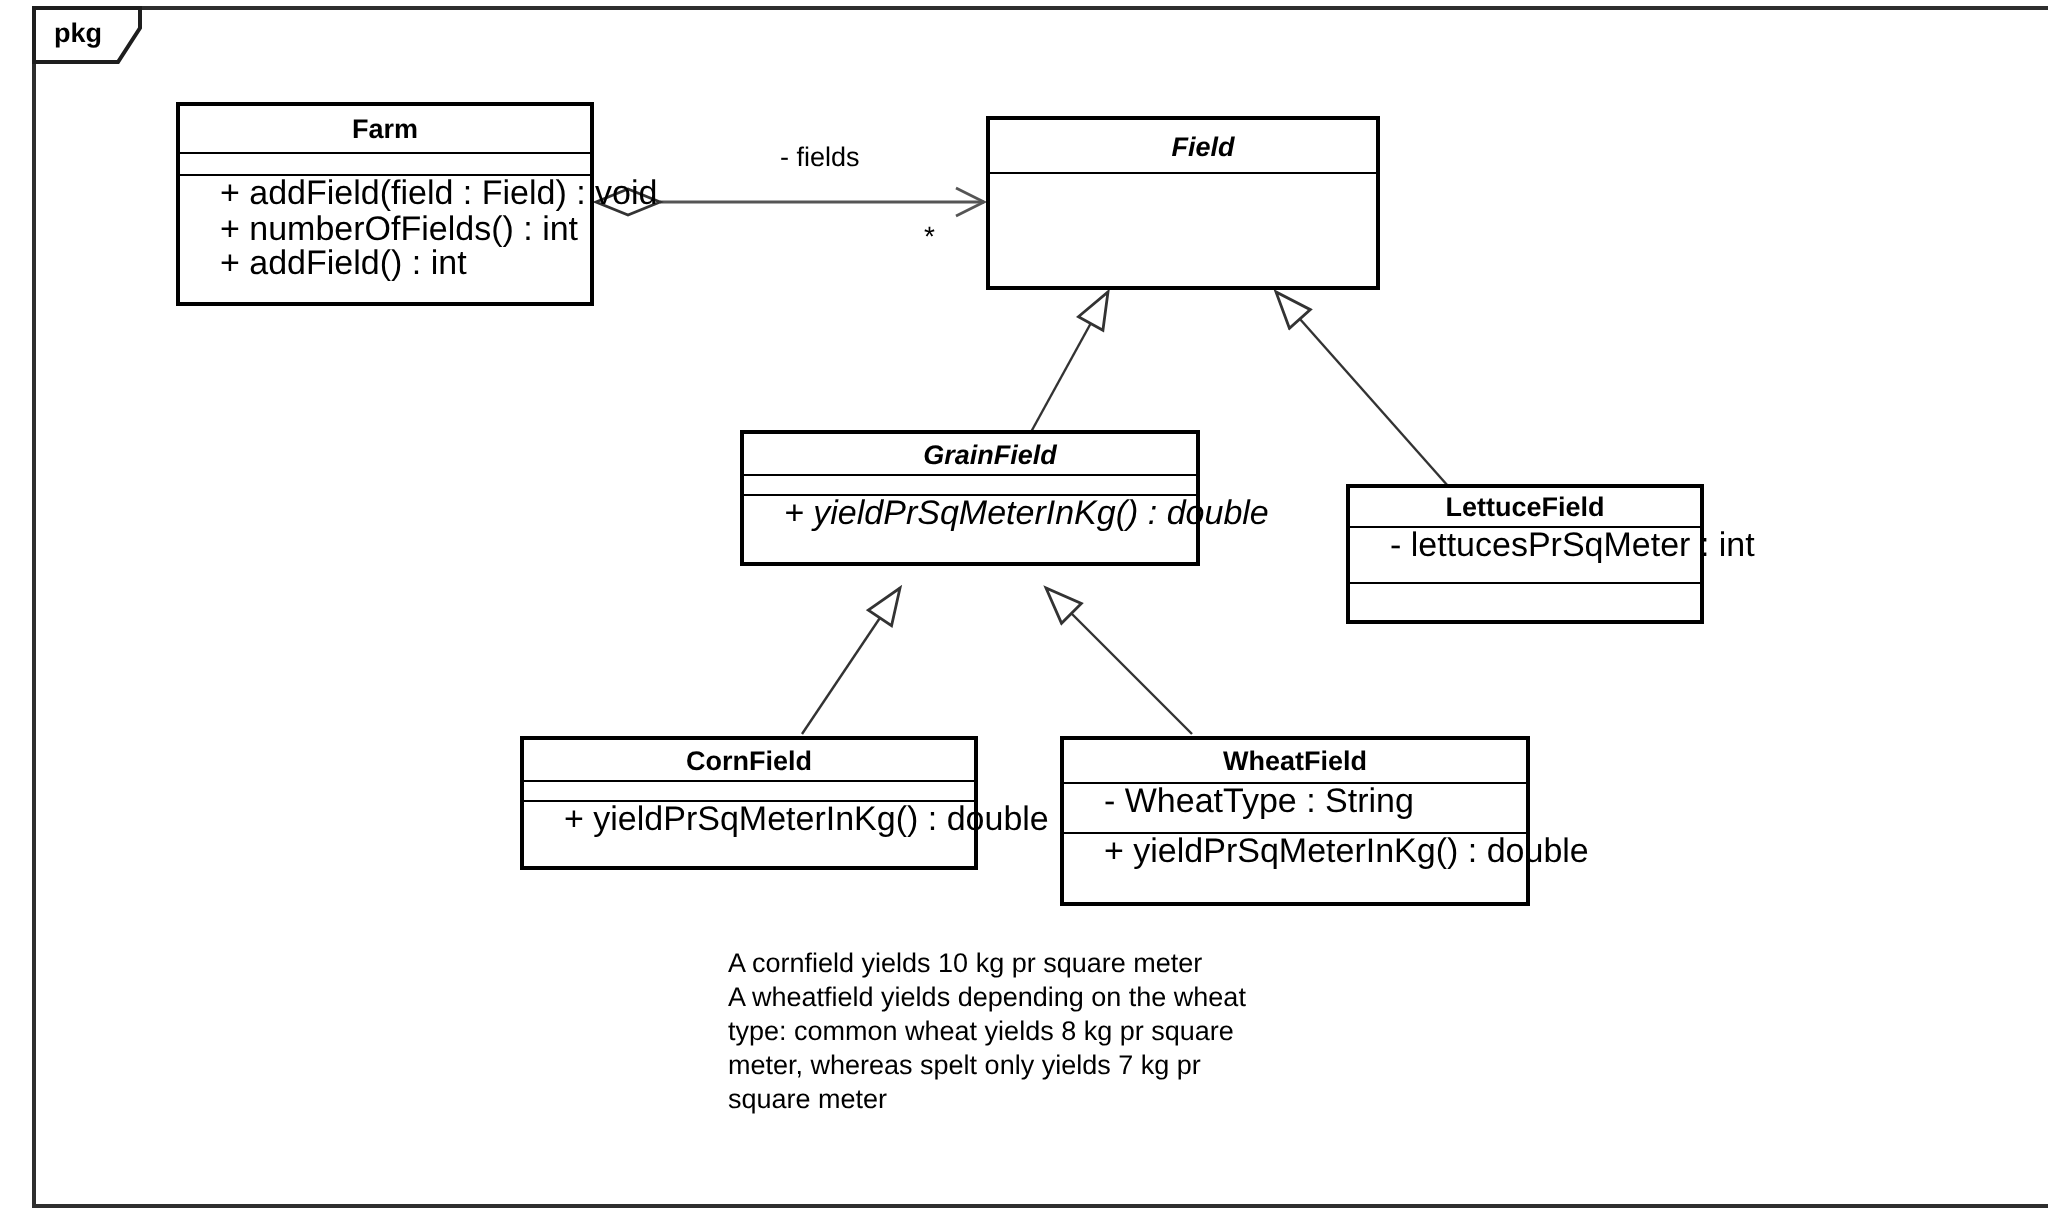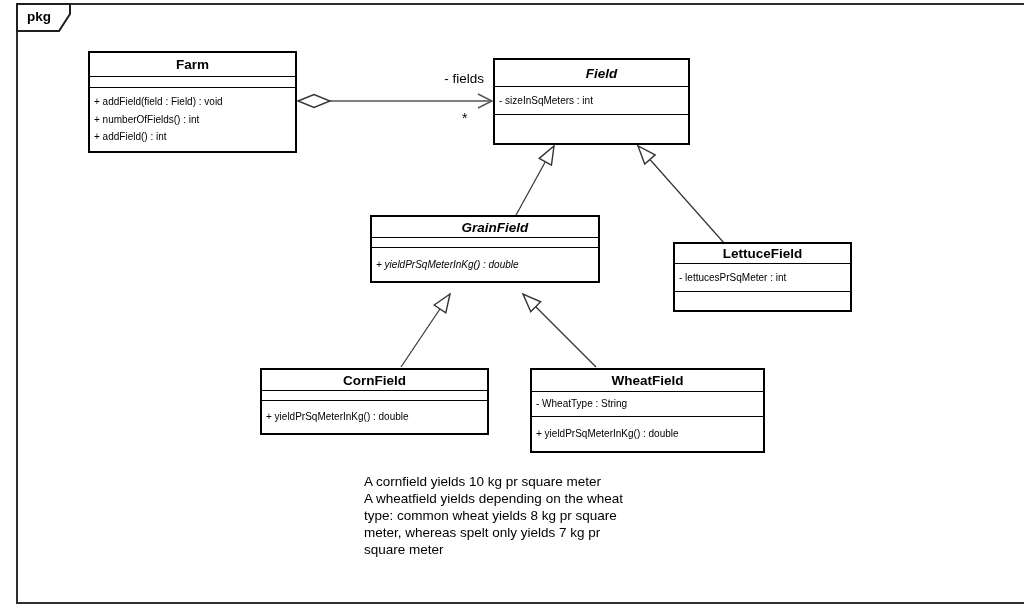--- a/index.html
+++ b/index.html
@@ -16,22 +16,22 @@
   
   svg.connectors{position:absolute;left:0;top:0;z-index:1;}
   
   .cls{position:absolute;background:#fff;border:2px solid #000;
     box-sizing:border-box;display:flex;flex-direction:column;z-index:2;}
   .cls-title{display:flex;align-items:center;justify-content:center;
     font-weight:bold;font-size:13.5px;border-bottom:1px solid #000;
     box-sizing:border-box;flex:0 0 auto;}
   .cls-title.abstract{font-style:italic;padding-left:20px;}
   .compartment{border-bottom:1px solid #000;box-sizing:border-box;
-    flex:0 0 auto;display:flex;flex-direction:column;justify-content:center;
-    padding:0 0 0 4px;font-size:10px;}
+    flex:0 0 auto;display:flex;flex-direction:column;justify-content:flex-start;
+    padding:0 0 0 20px;font-size:17px;}
   .compartment.last{border-bottom:none;flex:1 1 auto;}
   .member{line-height:17.5px;white-space:nowrap;}
   .member.abstract{font-style:italic;}
   
   .edge-label{position:absolute;z-index:3;font-size:13.5px;white-space:nowrap;}
   .note-text{position:absolute;z-index:3;font-size:13.5px;line-height:17px;}
 </style>
 </head>
 <body>
 
@@ -71,23 +71,20 @@
     <div class="compartment" style="height:11px"></div>
     <div class="compartment last">
       <div class="member">+ addField(field : Field) : void</div>
       <div class="member">+ numberOfFields() : int</div>
       <div class="member">+ addField() : int</div>
     </div>
   </div>
 
   <div class="cls" style="left:481px;top:58px;width:197px;height:87px">
     <div class="cls-title abstract" style="height:27px">Field</div>
-    <div class="compartment" style="height:28px">
-      <div class="member">- sizeInSqMeters : int</div>
-    </div>
   </div>
 
   <div class="cls" style="left:358px;top:215px;width:230px;height:68px">
     <div class="cls-title abstract" style="height:21px">GrainField</div>
     <div class="compartment" style="height:10px"></div>
     <div class="compartment last">
       <div class="member abstract">+ yieldPrSqMeterInKg() : double</div>
     </div>
   </div>
 
@@ -110,21 +107,21 @@
   <div class="cls" style="left:518px;top:368px;width:235px;height:85px">
     <div class="cls-title" style="height:22px">WheatField</div>
     <div class="compartment" style="height:25px">
       <div class="member">- WheatType : String</div>
     </div>
     <div class="compartment last">
       <div class="member">+ yieldPrSqMeterInKg() : double</div>
     </div>
   </div>
 
-  <div class="edge-label" style="left:390px;top:71px;width:82px;text-align:right">- fields</div>
+  <div class="edge-label" style="left:378px;top:71px;width:82px;">- fields</div>
   <div class="edge-label" style="left:450px;top:110px;font-size:14px">*</div>
 
   <div class="note-text" style="left:352px;top:473px">
     <div>A cornfield yields 10 kg pr square meter</div>
     <div>A wheatfield yields depending on the wheat</div>
     <div>type: common wheat yields 8 kg pr square</div>
     <div>meter, whereas spelt only yields 7 kg pr</div>
     <div>square meter</div>
   </div>
 

